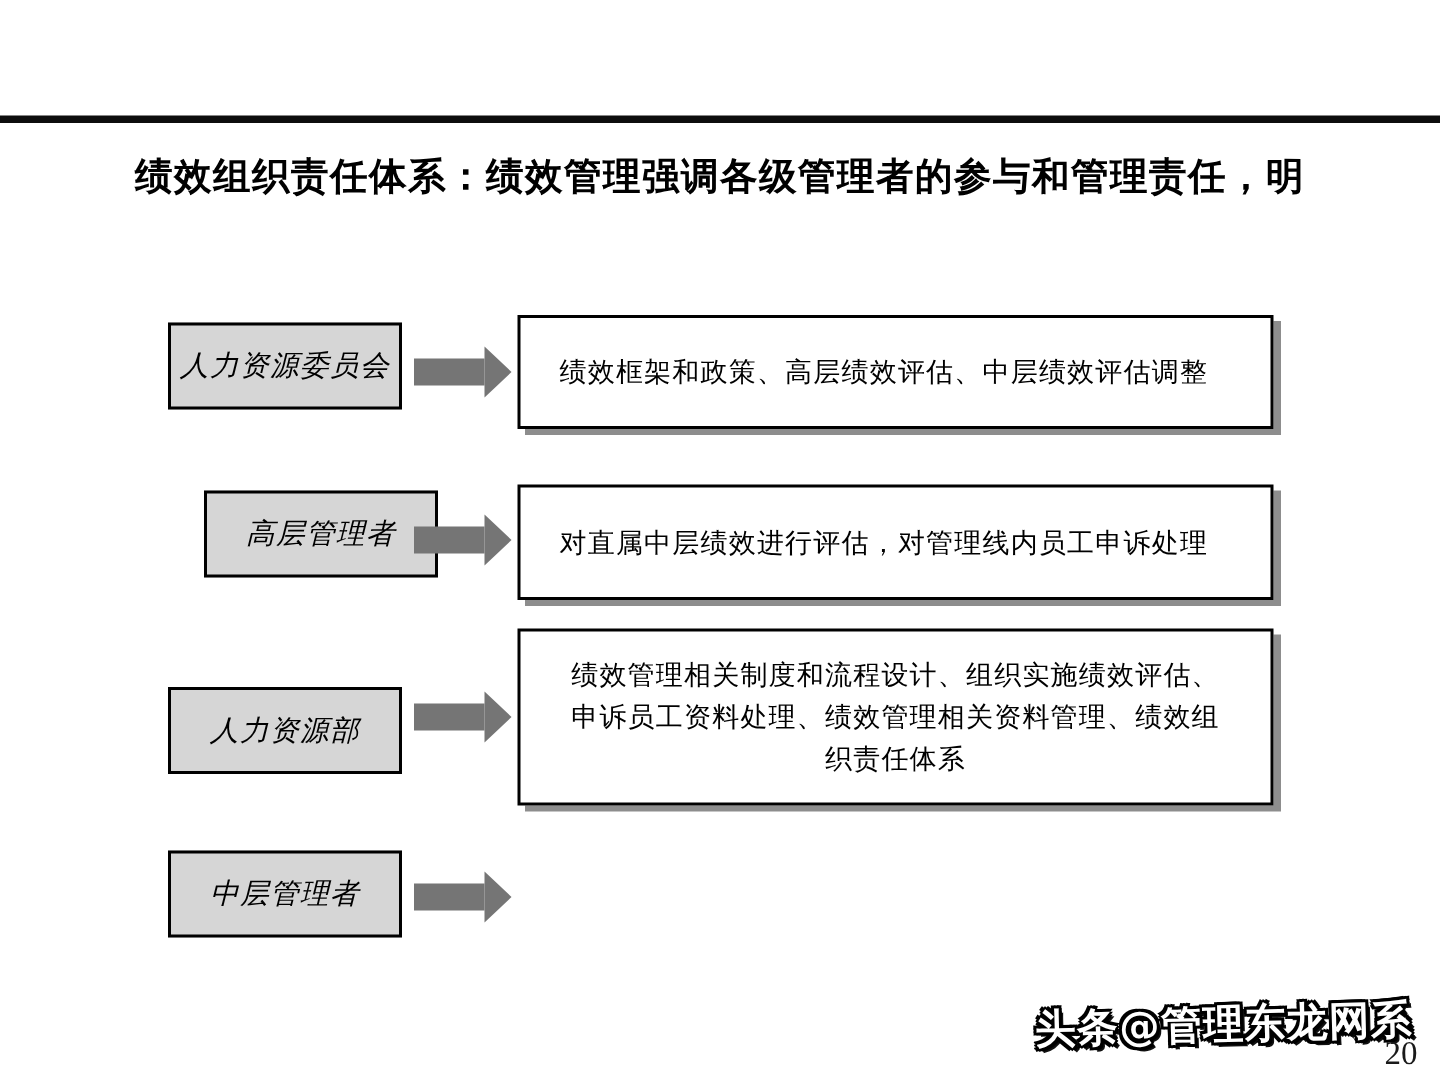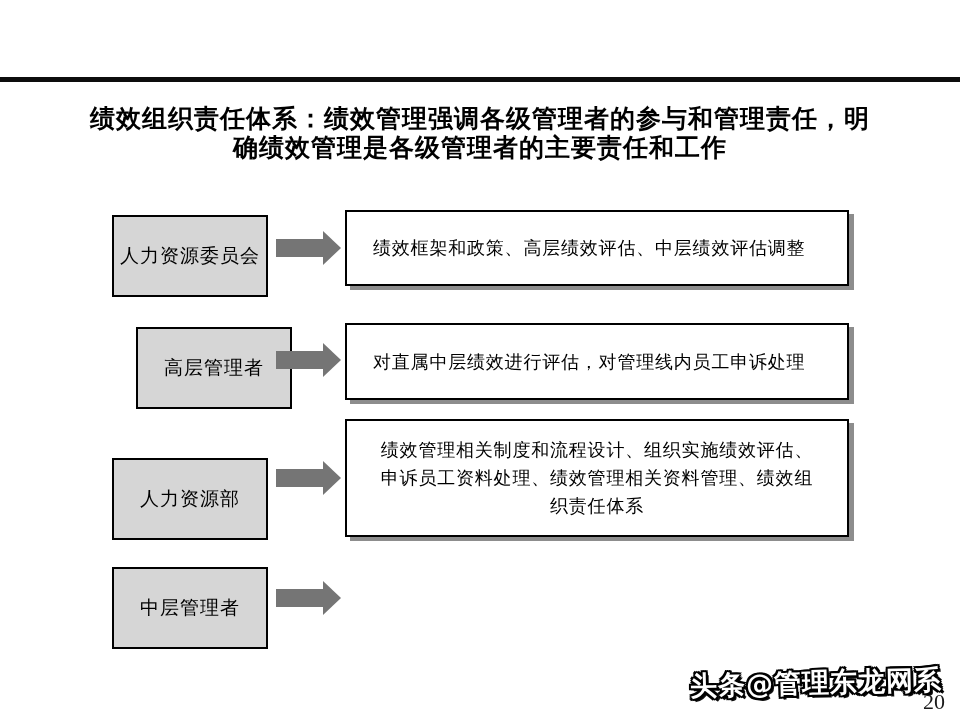--- a/index.html
+++ b/index.html
@@ -25,24 +25,24 @@
   }
   .title .tl{display:block;}
 
   .row{position:absolute;left:0;width:960px;}
   .row1{top:210px;height:76px;}
   .row2{top:323px;height:77px;}
   .row3{top:419px;height:118px;}
   .row4{top:560px;height:75px;}
 
   .role-box{
-    position:absolute;left:112px;width:156px;height:82px;
+    position:absolute;left:112px;width:156px;height:58px;
     background:#d6d6d6;border:2px solid #000;
     display:flex;align-items:center;justify-content:center;
-    font-size:19px;letter-spacing:1px;
+    font-size:19px;letter-spacing:1px;font-style:italic;
   }
   .role-box::before{
     content:"";position:absolute;left:-11px;top:-13px;
     width:100%;height:100%;background:#7d7d7d;z-index:-1;
   }
   .row1 .role-box{top:5px;}
   .row2 .role-box{top:4px;margin-left:24px;}
   .row3 .role-box{top:39px;}
   .row4 .role-box{top:7px;}
 
@@ -86,21 +86,20 @@
 </style>
 </head>
 <body>
 
 <div class="slide">
 
   <div class="top-rule"></div>
 
   <h1 class="title">
     <span class="tl">绩效组织责任体系：绩效管理强调各级管理者的参与和管理责任，明</span>
-    <span class="tl">确绩效管理是各级管理者的主要责任和工作</span>
   </h1>
 
   <div class="row row1">
     <div class="role-box">
       <span>人力资源委员会</span>
     </div>
     <div class="arrow">
       <div class="arrow-body"></div>
       <div class="arrow-head"></div>
     </div>

